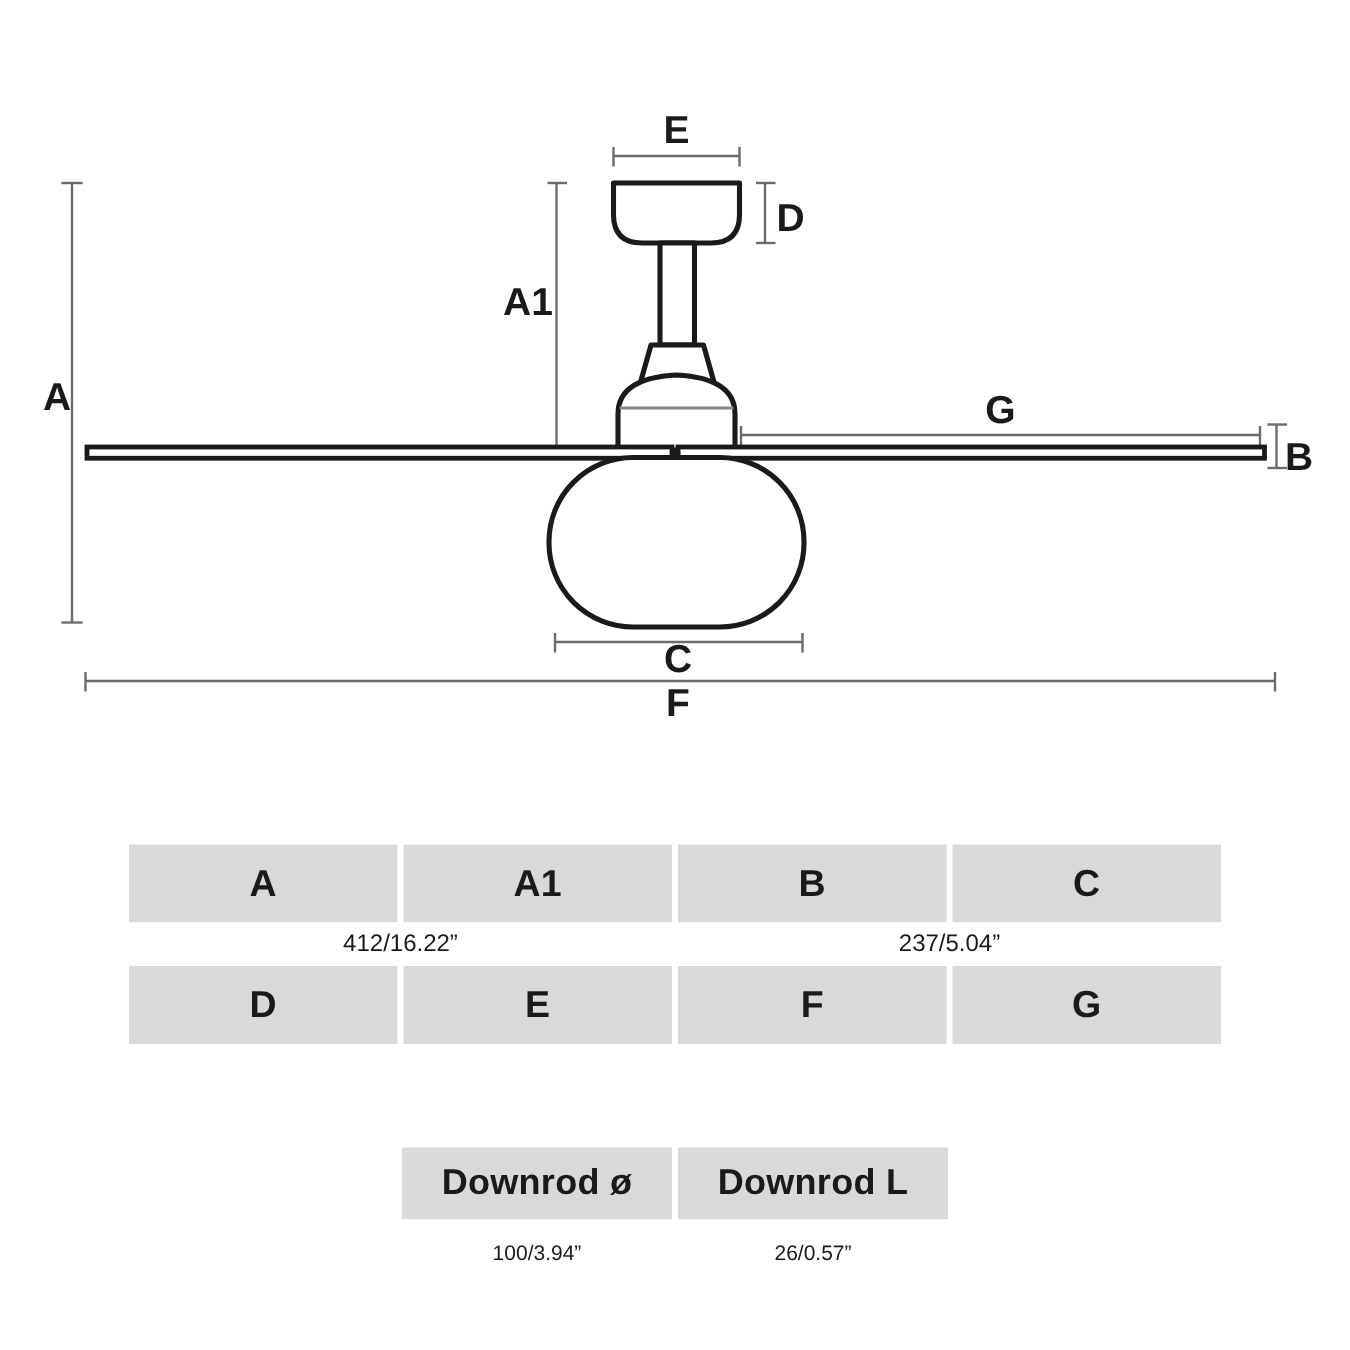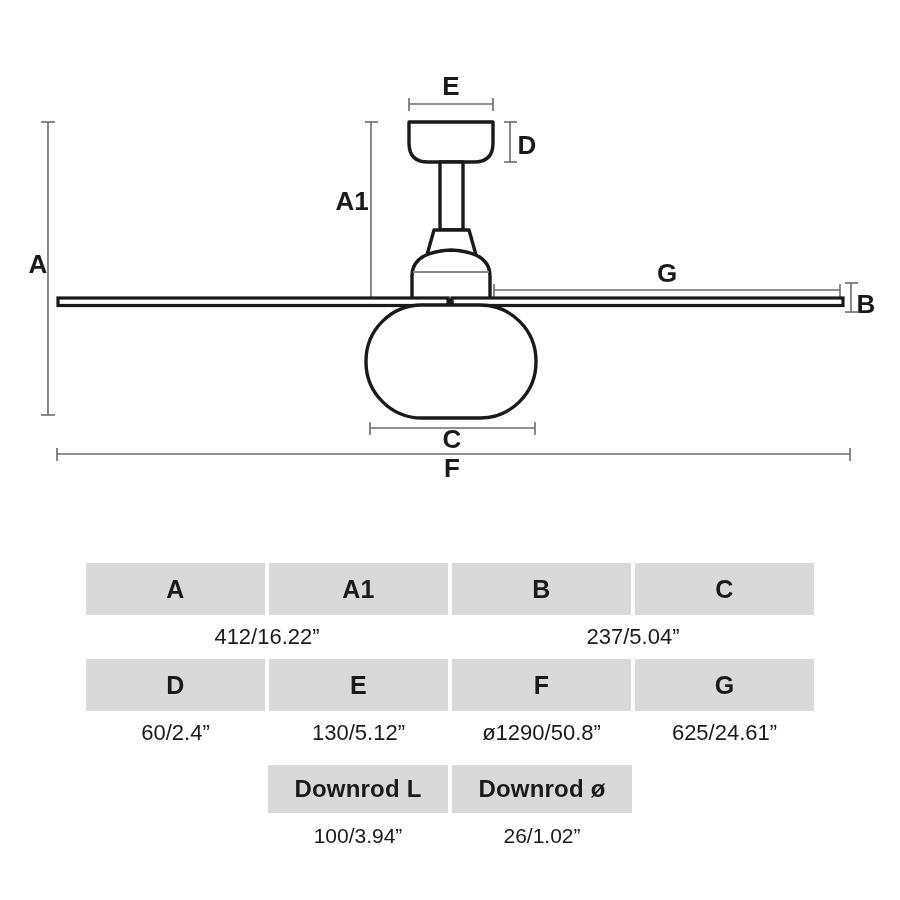--- a/index.html
+++ b/index.html
@@ -54,42 +54,42 @@
     display: flex;
     align-items: center;
     justify-content: center;
     font-size: 25px;
     font-weight: bold;
     letter-spacing: 0.2px;
     color: #1a1a1a;
   }
   .val-cell {
     background: #ffffff;
-    height: 44px;
+    height: 29px;
     display: flex;
     align-items: center;
     justify-content: center;
-    font-size: 22px;
+    font-size: 16px;
     font-weight: normal;
     color: #1a1a1a;
   }
   
   #downrod-block {
     position: absolute;
     left: 268px;
     top: 765px;
     width: 364px;
   }
   #downrod-block .head-cell {
     height: 48px;
     font-size: 24px;
   }
   #downrod-block .val-cell {
     height: 44px;
-    font-size: 21px;
+    font-size: 14px;
   }
 </style>
 </head>
 <body>
 
 <div id="page">
 
   <svg id="drawing" viewBox="0 0 900 520">
 
     <g stroke="#6b6b6b" stroke-width="1.6" fill="none">
@@ -191,32 +191,26 @@
       <div class="spec-cell val-cell">237/5.04”</div>
     </div>
 
     <div class="spec-row head-row">
       <div class="spec-cell head-cell">D</div>
       <div class="spec-cell head-cell">E</div>
       <div class="spec-cell head-cell">F</div>
       <div class="spec-cell head-cell">G</div>
     </div>
 
-    <div class="spec-row">
-      <div class="spec-cell val-cell">60/2.4”</div>
-      <div class="spec-cell val-cell">130/5.12”</div>
-      <div class="spec-cell val-cell">ø1290/50.8”</div>
-      <div class="spec-cell val-cell">625/24.61”</div>
-    </div>
   </div>
 
   <div id="downrod-block">
     <div class="spec-row head-row">
+      <div class="spec-cell head-cell">Downrod ø</div>
       <div class="spec-cell head-cell">Downrod L</div>
-      <div class="spec-cell head-cell">Downrod ø</div>
     </div>
     <div class="spec-row">
       <div class="spec-cell val-cell">100/3.94”</div>
-      <div class="spec-cell val-cell">26/1.02”</div>
+      <div class="spec-cell val-cell">26/0.57”</div>
     </div>
   </div>
 
 </div>
 
 </body></html>

